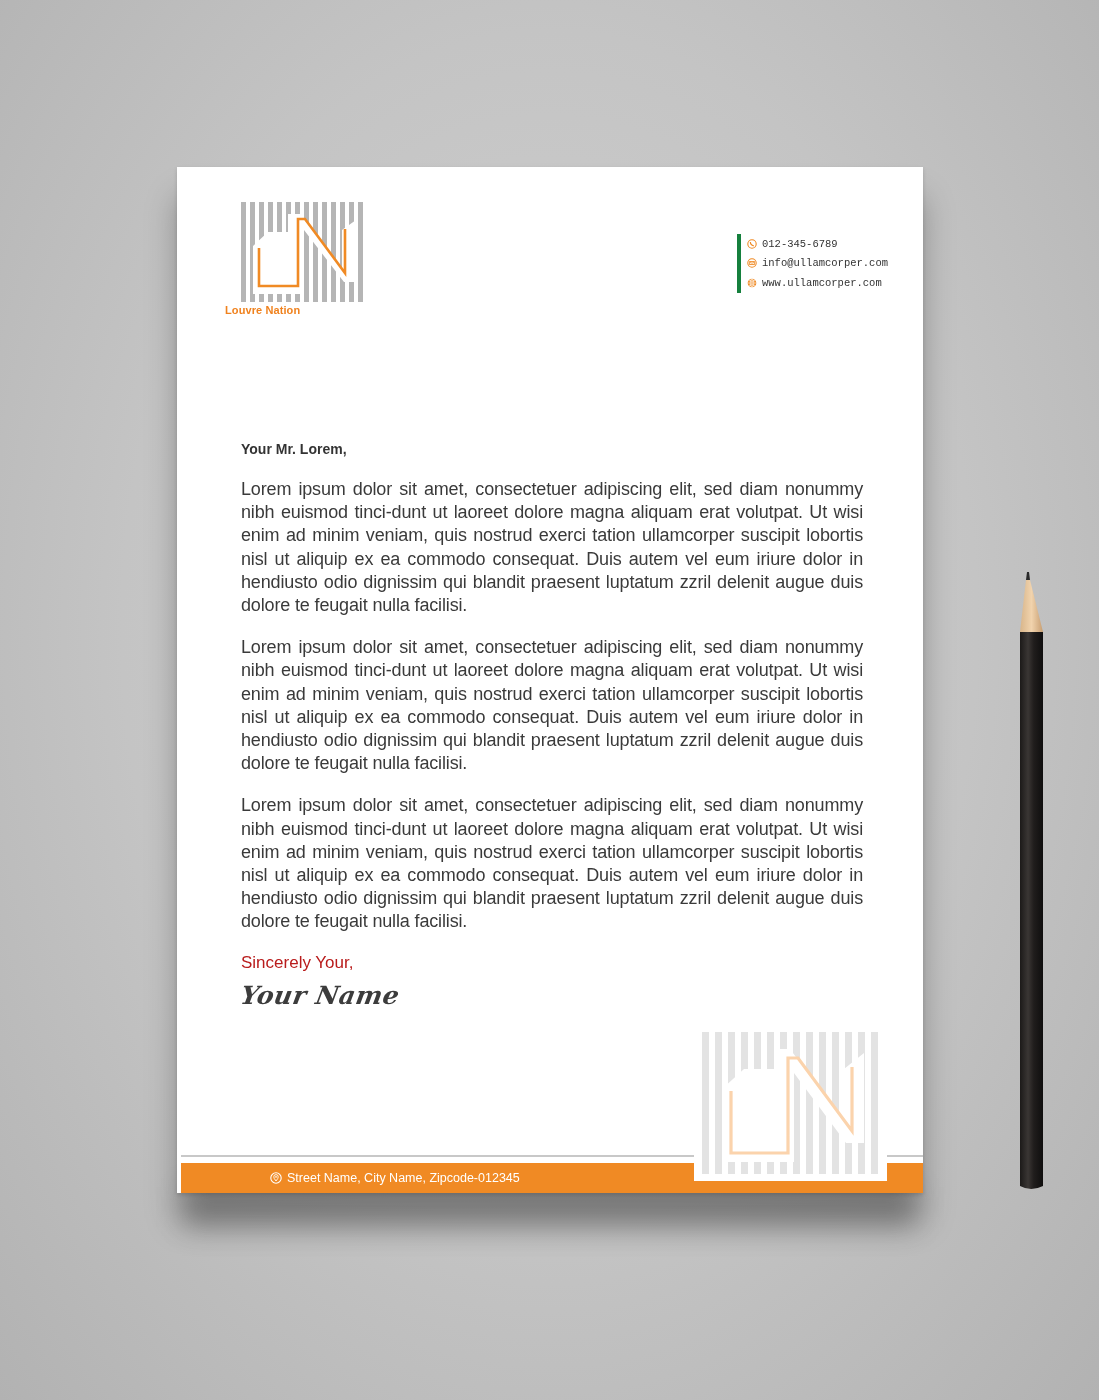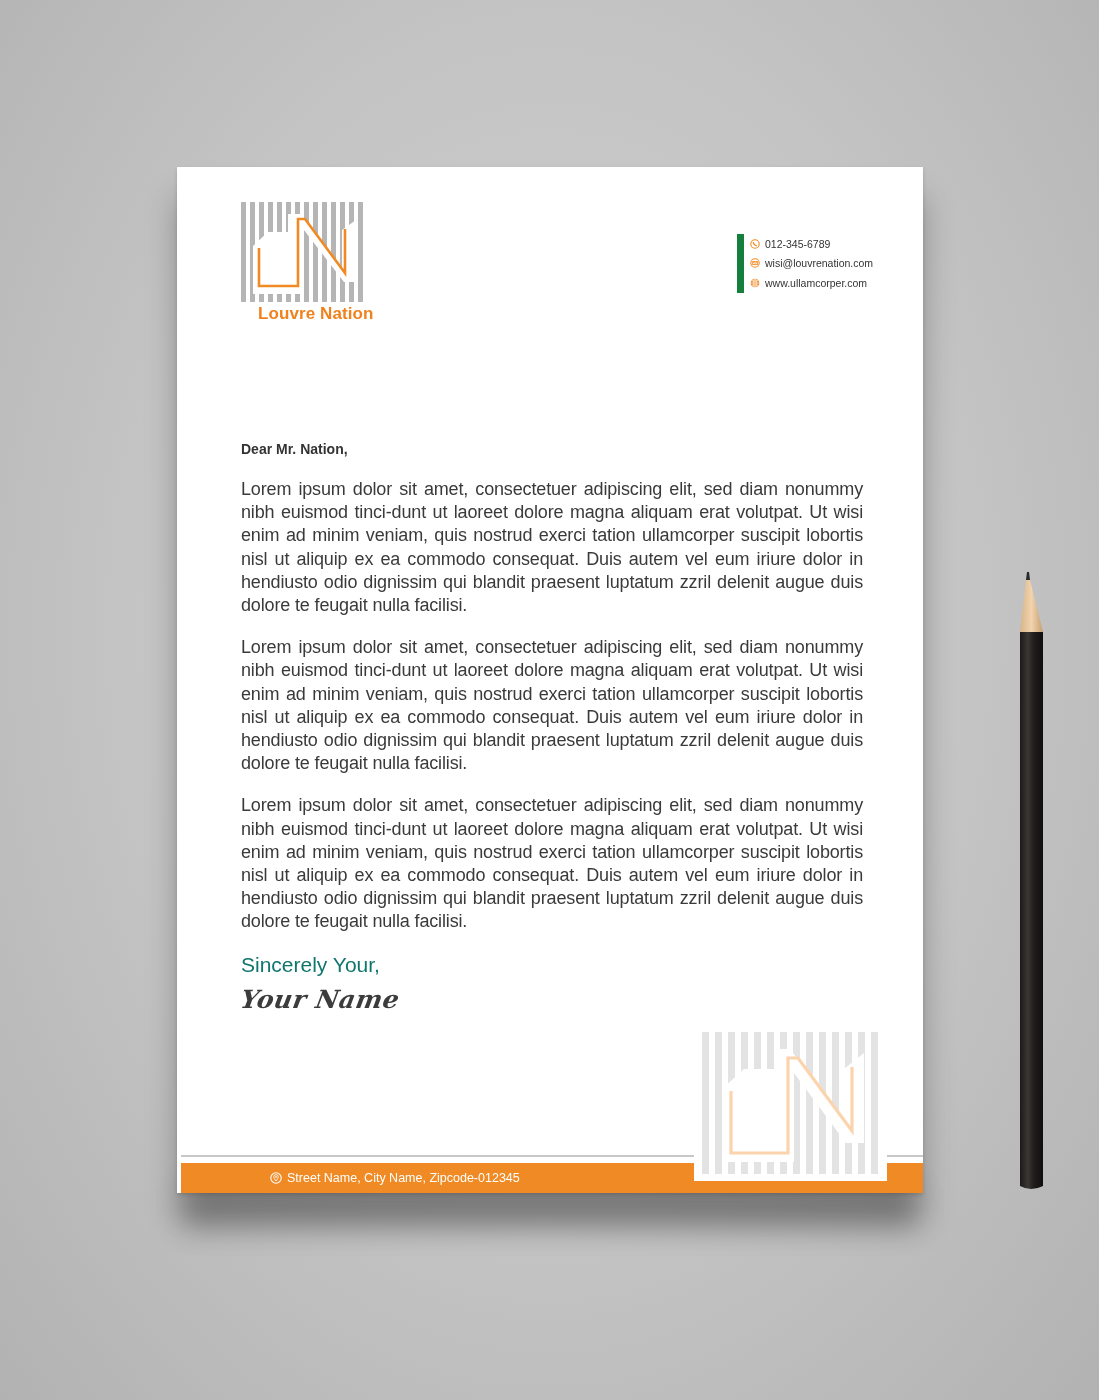--- a/index.html
+++ b/index.html
@@ -13,33 +13,33 @@
     background: #ffffff;
     box-shadow: 0 30px 30px rgba(0,0,0,0.28), 0 2px 4px rgba(0,0,0,0.15);
   }
   .paper::after {
     content: ""; position: absolute; left: 8px; right: 8px; bottom: -34px; height: 40px;
     background: rgba(0,0,0,0.18); filter: blur(14px); z-index: -1;
   }
   .logo { position: absolute; left: 63px; top: 35px; width: 125px; }
   .logo svg { display: block; }
   .brand {
-    position: absolute; left: 81px; top: 137px; font-size: 17px; color: #f0821e;
+    position: absolute; left: 48px; top: 137px; font-size: 11px; color: #f0821e;
     font-weight: bold; letter-spacing: 0.1px;
   }
-  .contact { position: absolute; left: 560px; top: 67px; border-left: 7px solid #15803d; padding-left: 6px; }
+  .contact { position: absolute; left: 560px; top: 67px; border-left: 4px solid #15803d; padding-left: 6px; font-family: Liberation Mono, monospace; }
   .contact-row { display: flex; align-items: center; height: 19.5px; font-size: 10.5px; color: #333; }
   .contact-row .ic { width: 10px; height: 10px; margin-right: 5px; display: inline-flex; }
   .letter { position: absolute; left: 64px; top: 274px; width: 622px; color: #3a3a3a; }
   .greeting { font-size: 14px; font-weight: bold; color: #333; margin: 0 0 21px 0; }
   .para {
     font-size: 18px; line-height: 23.2px; margin: 0 0 19px 0; text-align: justify;
     letter-spacing: -0.15px;
   }
-  .closing { font-size: 21px; color: #0f766e; margin-top: 12px; }
+  .closing { font-size: 17px; color: #b91c1c; margin-top: 12px; }
   .signature {
     font-family: "DejaVu Serif", serif; font-style: italic; font-weight: bold;
     font-size: 25px; color: #3c3c3c; margin-top: 8px; transform: skewX(-10deg); transform-origin: left;
     letter-spacing: 0.5px;
   }
   .footer-line { position: absolute; left: 4px; right: 0; top: 988px; height: 2px; background: #c8c8c8; }
   .footer-bar {
     position: absolute; left: 4px; right: 0; top: 996px; height: 30px; background: #f08a24;
     display: flex; align-items: center; padding-left: 89px; box-sizing: border-box;
   }
@@ -90,36 +90,36 @@
       <span>012-345-6789</span>
     </div>
     <div class="contact-row">
       <span class="ic">
         <svg width="10" height="10" viewBox="0 0 10 10">
             <circle cx="5" cy="5" r="4.2" fill="none" stroke="#f08a24" stroke-width="1.1"></circle>
             <rect x="2.7" y="3.6" width="4.6" height="3" fill="none" stroke="#f08a24" stroke-width="0.9"></rect>
             <path d="M2.7 3.6 L5 5.4 L7.3 3.6" fill="none" stroke="#f08a24" stroke-width="0.8"></path>
           </svg>
       </span>
-      <span>wisi@louvrenation.com</span>
+      <span>info@ullamcorper.com</span>
     </div>
     <div class="contact-row">
       <span class="ic">
         <svg width="10" height="10" viewBox="0 0 10 10">
             <circle cx="5" cy="5" r="4.3" fill="#f08a24"></circle>
             <path d="M0.8 5 H9.2 M5 0.8 V9.2 M2 2.6 Q5 4 8 2.6 M2 7.4 Q5 6 8 7.4" fill="none" stroke="#fff" stroke-width="0.6"></path>
             <ellipse cx="5" cy="5" rx="1.8" ry="4.2" fill="none" stroke="#fff" stroke-width="0.6"></ellipse>
           </svg>
       </span>
       <span>www.ullamcorper.com</span>
     </div>
   </div>
 
   <div class="letter">
-    <p class="greeting">Dear Mr. Nation,</p>
+    <p class="greeting">Your Mr. Lorem,</p>
     <p class="para">Lorem ipsum dolor sit amet, consectetuer adipiscing elit, sed diam nonummy nibh euismod tinci-dunt ut laoreet dolore magna aliquam erat volutpat. Ut wisi enim ad minim veniam, quis nostrud exerci tation ullamcorper suscipit lobortis nisl ut aliquip ex ea commodo consequat. Duis autem vel eum iriure dolor in hendiusto odio dignissim qui blandit praesent luptatum zzril delenit augue duis dolore te feugait nulla facilisi.</p>
     <p class="para">Lorem ipsum dolor sit amet, consectetuer adipiscing elit, sed diam nonummy nibh euismod tinci-dunt ut laoreet dolore magna aliquam erat volutpat. Ut wisi enim ad minim veniam, quis nostrud exerci tation ullamcorper suscipit lobortis nisl ut aliquip ex ea commodo consequat. Duis autem vel eum iriure dolor in hendiusto odio dignissim qui blandit praesent luptatum zzril delenit augue duis dolore te feugait nulla facilisi.</p>
     <p class="para">Lorem ipsum dolor sit amet, consectetuer adipiscing elit, sed diam nonummy nibh euismod tinci-dunt ut laoreet dolore magna aliquam erat volutpat. Ut wisi enim ad minim veniam, quis nostrud exerci tation ullamcorper suscipit lobortis nisl ut aliquip ex ea commodo consequat. Duis autem vel eum iriure dolor in hendiusto odio dignissim qui blandit praesent luptatum zzril delenit augue duis dolore te feugait nulla facilisi.</p>
     <div class="closing">Sincerely Your,</div>
     <div class="signature">Your Name</div>
   </div>
 
   <div class="footer-line"></div>
   <div class="footer-bar">
     <span style="display:inline-flex;">

